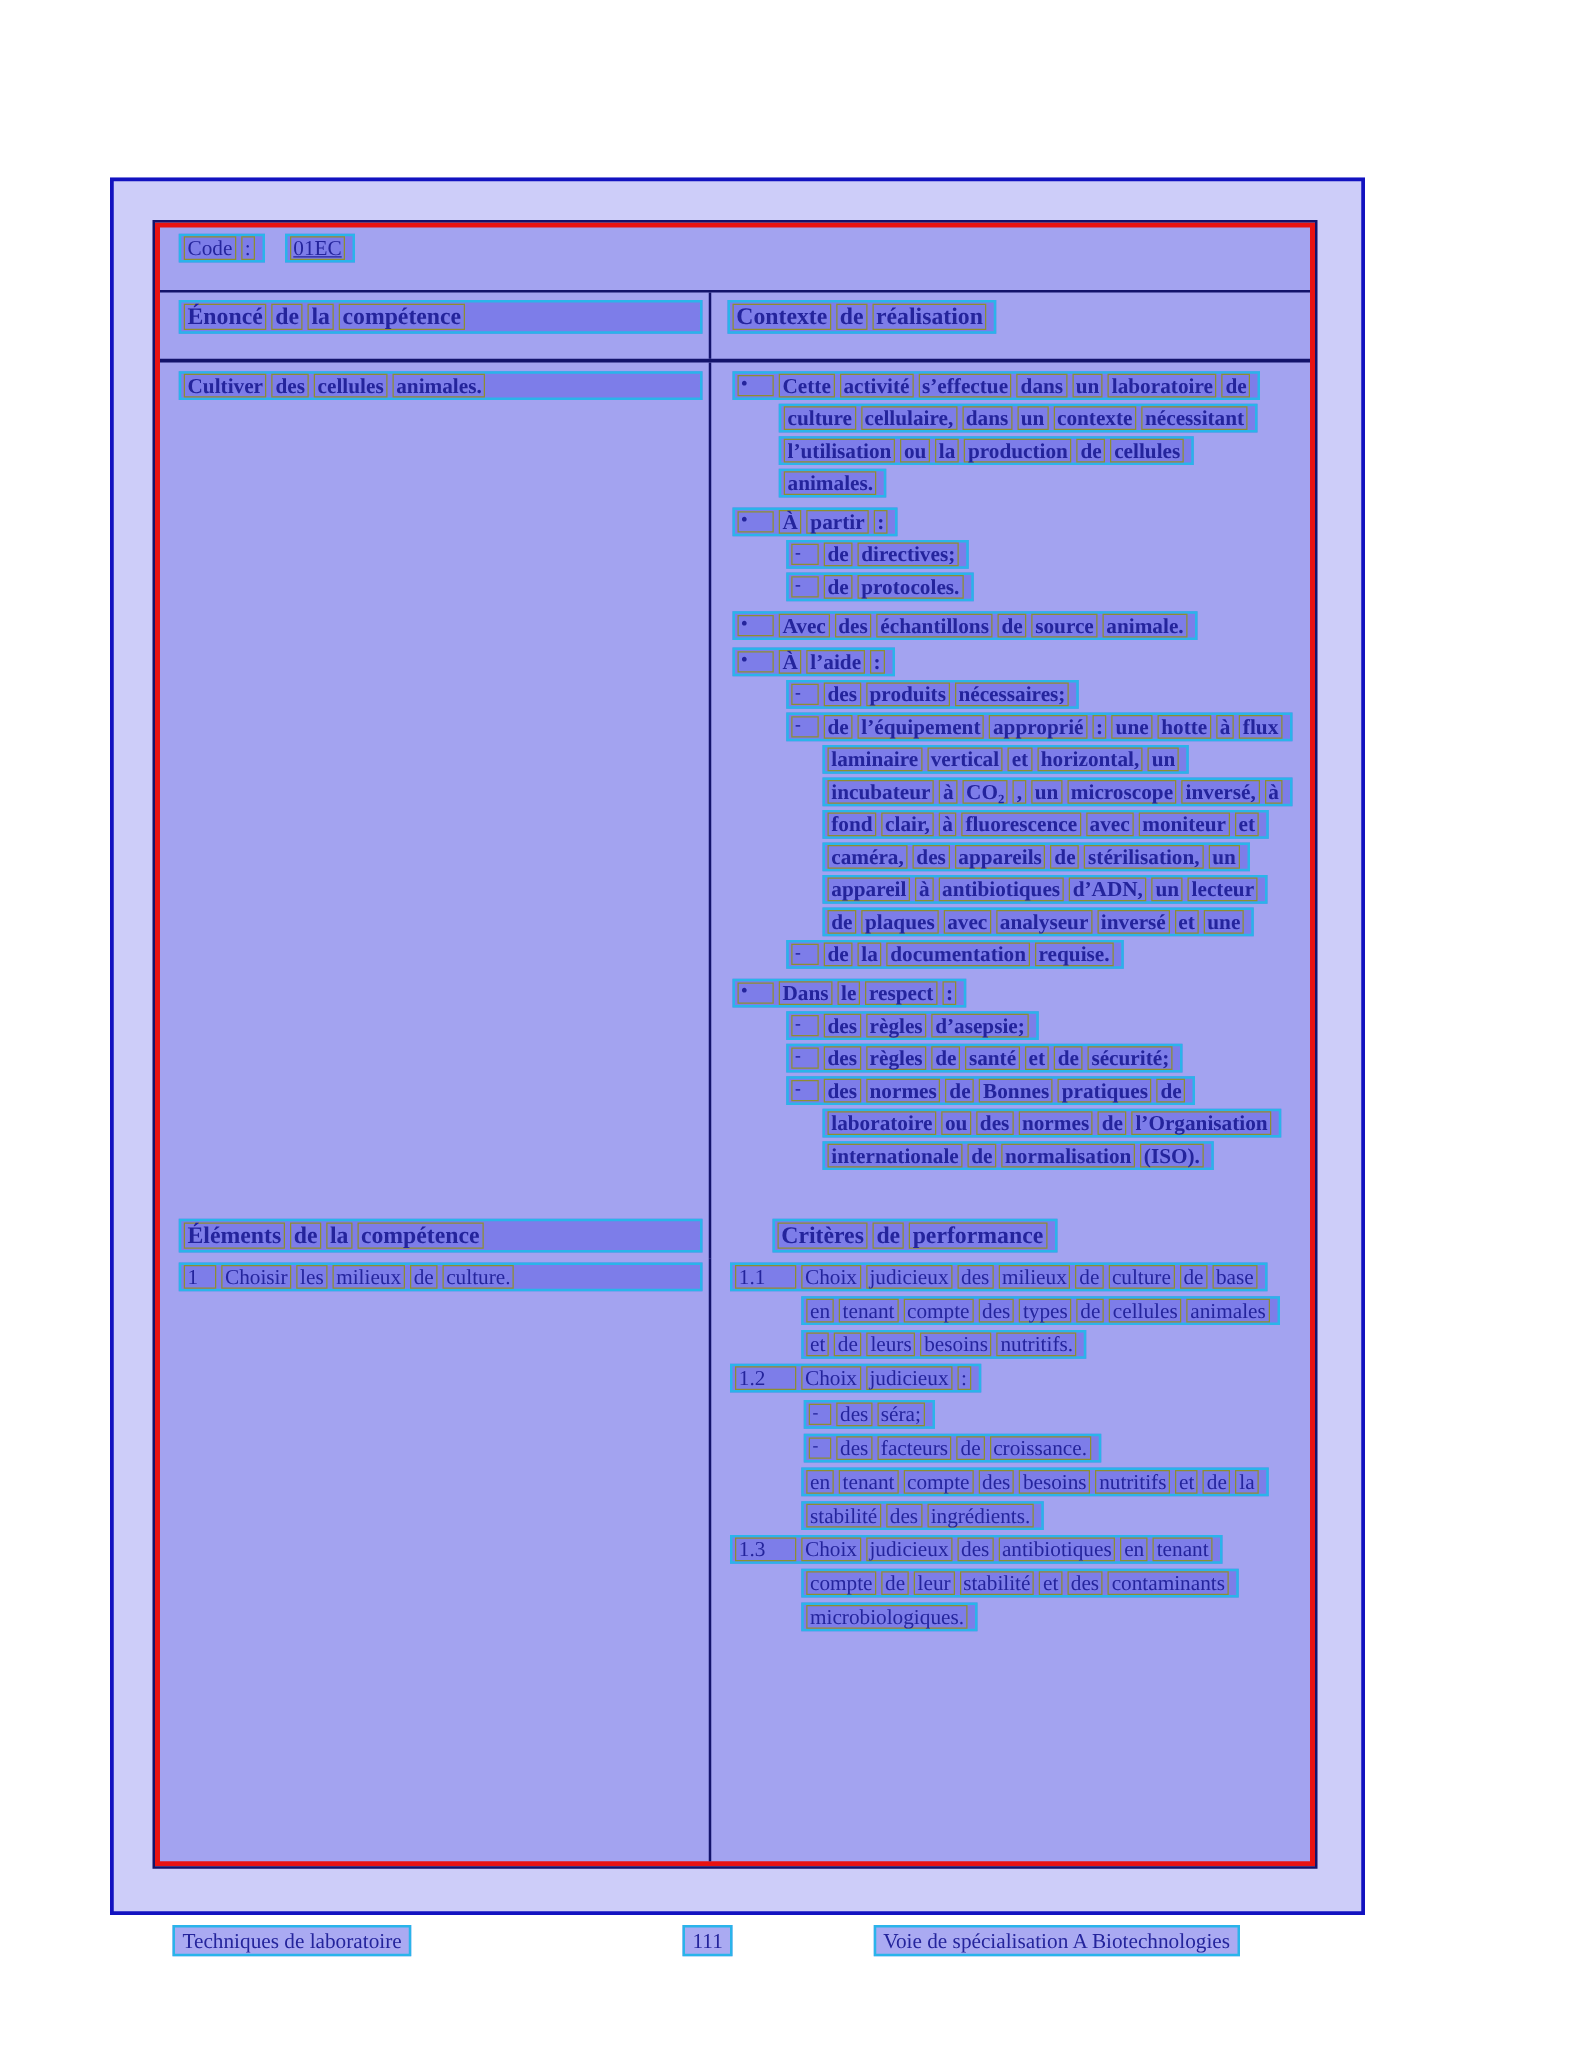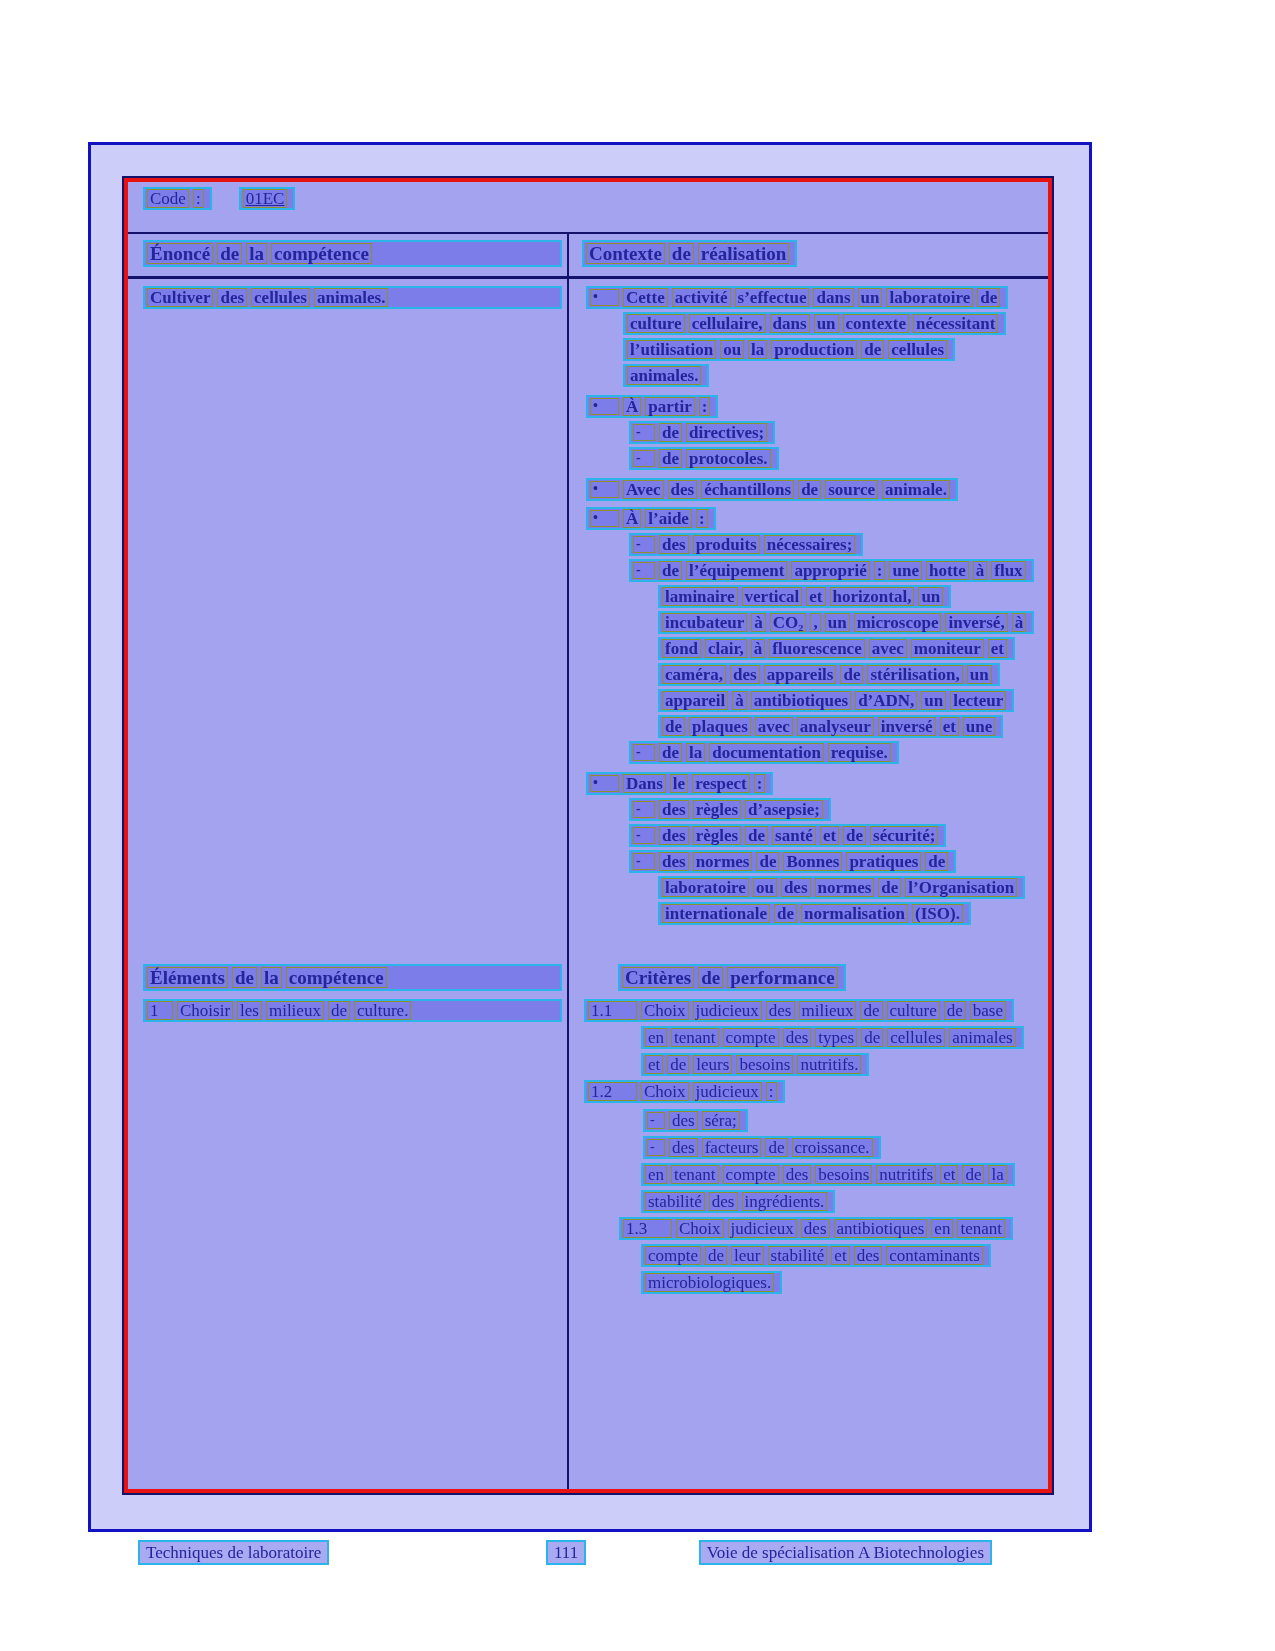--- a/index.html
+++ b/index.html
@@ -14,24 +14,24 @@
   
   .red-frame{position:absolute;left:33px;top:33px;right:37px;bottom:36px;
              border:4px solid var(--c-red);outline:2px solid var(--c-navy);
              background:var(--c-table-bg);box-sizing:border-box;
              display:flex;flex-direction:column;}
 
   .row{display:flex;box-sizing:border-box;flex:0 0 auto;}
   .cl{width:441px;box-sizing:border-box;border-right:2px solid var(--c-navy);}
   .cr{flex:1;box-sizing:border-box;}
 
-  .r-code{height:52px;border-bottom:2px solid var(--c-navy);padding-top:5px;gap:11px;}
+  .r-code{height:52px;border-bottom:2px solid var(--c-navy);padding-top:5px;}
   .r-heads{height:45px;border-bottom:2px solid var(--c-navy);}
   .r-heads .cl,.r-heads .cr{padding-top:8px;}
-  .r-sub{height:45px;border-bottom:3px solid var(--c-navy);}
+  .r-sub{height:56px;border-bottom:3px solid var(--c-navy);}
   .r-sub .cl,.r-sub .cr{padding-top:6px;}
   .r-a{height:682px;}
   .r-a .cl,.r-a .cr{padding-top:7px;font-weight:bold;}
   .r-b{height:35px;gap:36px;}
   .r-b .cl,.r-b .cr{padding-top:3px;}
   .r-c{flex:1;}
   .r-c .cl,.r-c .cr{padding-top:3px;}
 
   .lrow{margin:0 0 3px 0;}
   .hl-line{display:inline-flex;align-items:center;box-sizing:border-box;
@@ -477,21 +477,21 @@
                   <span class="w">la</span>
                 </span>
               </div></div>
             <div class="lrow"><div class="hl-line k-cnum">
                 <span class="seg">
                   <span class="w">stabilité</span>
                   <span class="w">des</span>
                   <span class="w">ingrédients.</span>
                 </span>
               </div></div>
-            <div class="lrow" style="margin-top: 4px; text-align: center;"><div class="hl-line k-num">
+            <div class="lrow" style="margin-top: 4px;"><div class="hl-line k-num">
                 <span class="w pfx pfx-num">1.3</span>
                 <span class="seg">
                   <span class="w">Choix</span>
                   <span class="w">judicieux</span>
                   <span class="w">des</span>
                   <span class="w">antibiotiques</span>
                   <span class="w">en</span>
                   <span class="w">tenant</span>
                 </span>
               </div></div>

